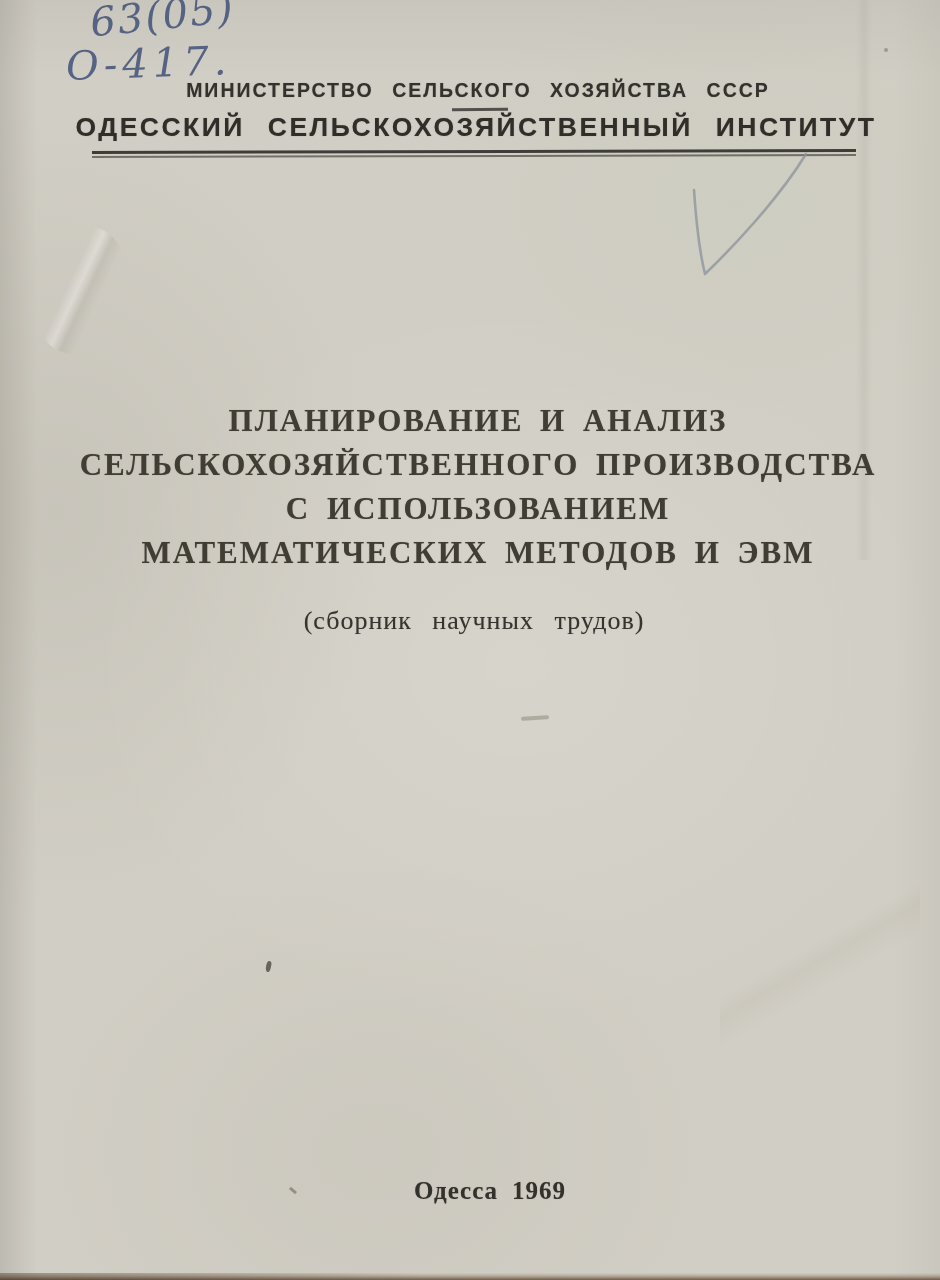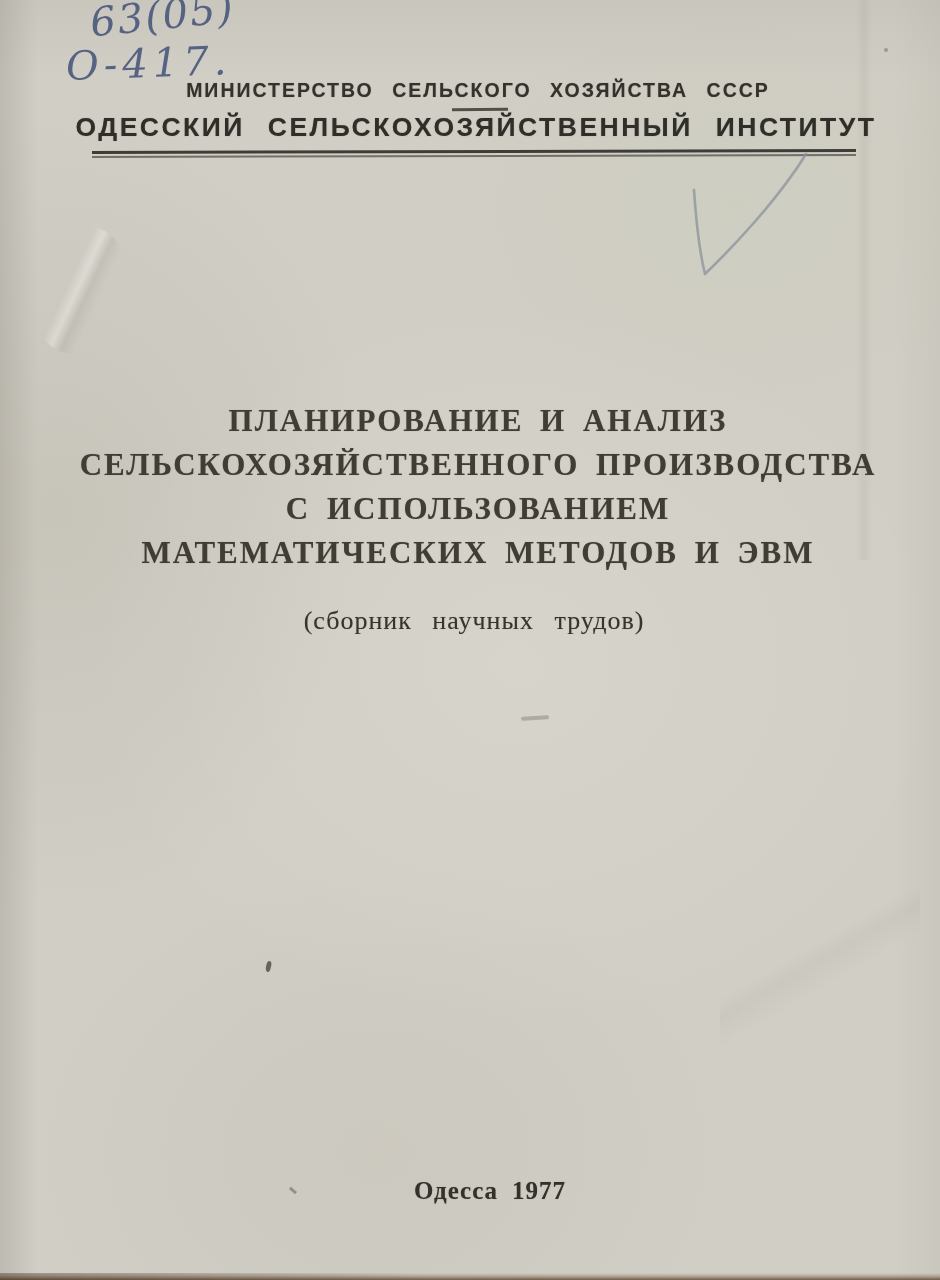--- a/index.html
+++ b/index.html
@@ -202,21 +202,21 @@
   <div class="title-block">
     <div class="title-line">ПЛАНИРОВАНИЕ И АНАЛИЗ</div>
     <div class="title-line">СЕЛЬСКОХОЗЯЙСТВЕННОГО ПРОИЗВОДСТВА</div>
     <div class="title-line">С ИСПОЛЬЗОВАНИЕМ</div>
     <div class="title-line">МАТЕМАТИЧЕСКИХ МЕТОДОВ И ЭВМ</div>
   </div>
 
   <div class="centered-row subtitle">(сборник научных трудов)</div>
 
   <div class="centered-row imprint">
-    <span class="city">Одесса</span><span class="year">1977</span>
+    <span class="city">Одесса</span><span class="year">1969</span>
   </div>
 
   <div class="speck speck-ink"></div>
   <div class="speck speck-dash"></div>
   <div class="speck speck-corner"></div>
   <div class="speck speck-tiny"></div>
 
   <div class="bottom-edge"></div>
 
 </div>

